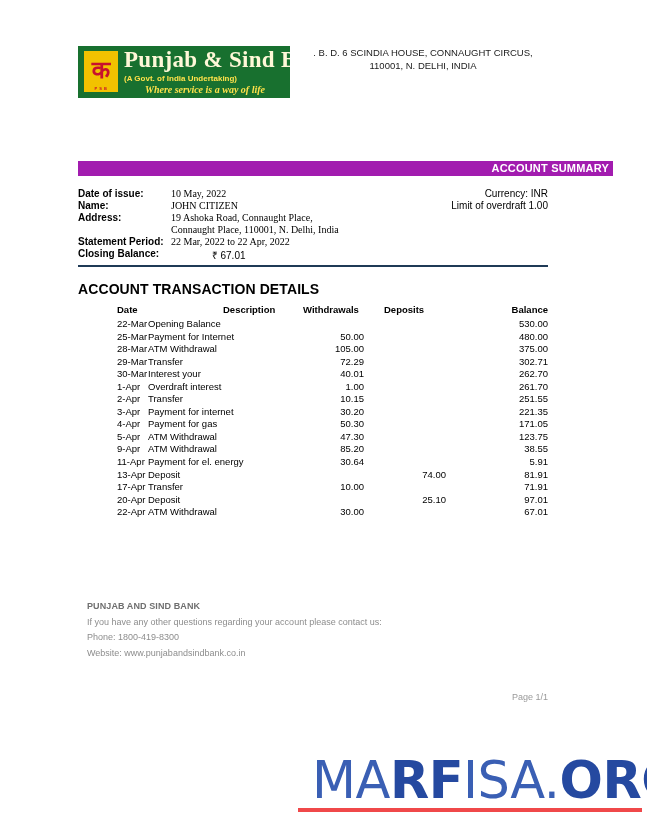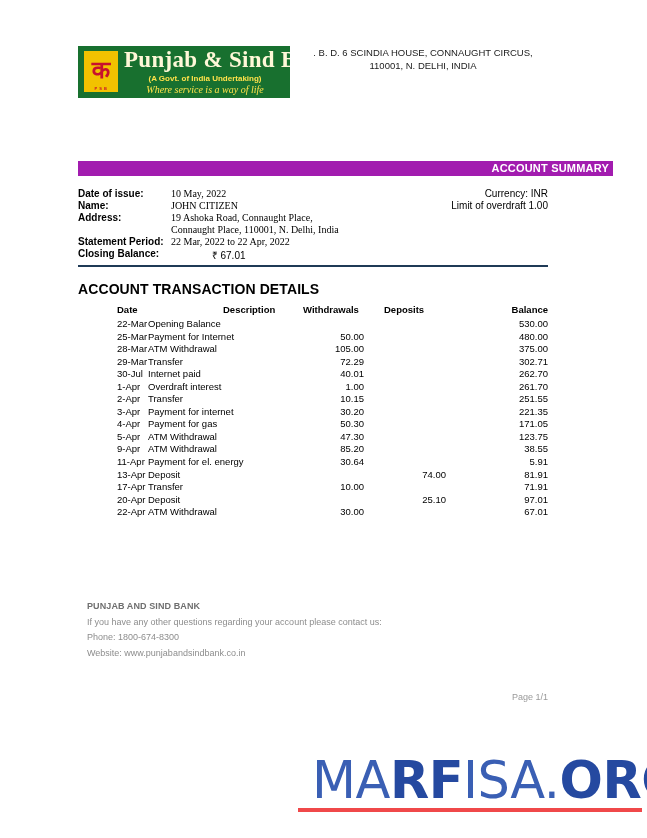--- a/index.html
+++ b/index.html
@@ -81,35 +81,34 @@
     font-size: 23px;
     color: #fff8d8;
     letter-spacing: 0.3px;
     white-space: nowrap;
   }
   .logo-sub1 {
     position: absolute;
     left: 46px;
     top: 28px;
     width: 162px;
-    text-align: center;
     font-size: 8px;
     font-weight: bold;
     color: #ffe24a;
     white-space: nowrap;
   }
   .logo-sub2 {
     position: absolute;
     left: 46px;
     top: 38px;
     width: 162px;
     text-align: center;
     font-family: "Liberation Serif", serif;
     font-style: italic;
-    font-weight: normal;
+    font-weight: bold;
     font-size: 10px;
     color: #ffe24a;
     white-space: nowrap;
   }
 
   .bank-address {
     position: absolute;
     right: 0;
     top: 0;
     width: 250px;
@@ -388,22 +387,22 @@
           <span class="c-bal">375.00</span>
         </div>
         <div class="trow">
           <span class="c-date">29-Mar</span>
           <span class="c-desc">Transfer</span>
           <span class="c-wd">72.29</span>
           <span class="c-dep"></span>
           <span class="c-bal">302.71</span>
         </div>
         <div class="trow">
-          <span class="c-date">30-Jul</span>
-          <span class="c-desc">Internet paid</span>
+          <span class="c-date">30-Mar</span>
+          <span class="c-desc">Interest your</span>
           <span class="c-wd">40.01</span>
           <span class="c-dep"></span>
           <span class="c-bal">262.70</span>
         </div>
         <div class="trow">
           <span class="c-date">1-Apr</span>
           <span class="c-desc">Overdraft interest</span>
           <span class="c-wd">1.00</span>
           <span class="c-dep"></span>
           <span class="c-bal">261.70</span>
@@ -477,21 +476,21 @@
           <span class="c-wd">30.00</span>
           <span class="c-dep"></span>
           <span class="c-bal">67.01</span>
         </div>
       </div>
   </div>
 
   <div class="footer">
     <div class="footer-title">PUNJAB AND SIND BANK</div>
     <div>If you have any other questions regarding your account please contact us:</div>
-    <div>Phone: 1800-674-8300</div>
+    <div>Phone: 1800-419-8300</div>
     <div>Website: www.punjabandsindbank.co.in</div>
   </div>
 
   <div class="page-num">Page 1/1</div>
 
   <div class="watermark">
     <div class="wm-text"><span class="wm-light">MA</span><span class="wm-bold">RF</span><span class="wm-light">ISA.</span><span class="wm-bold">ORG</span></div>
     <div class="wm-rule"></div>
   </div>
 

